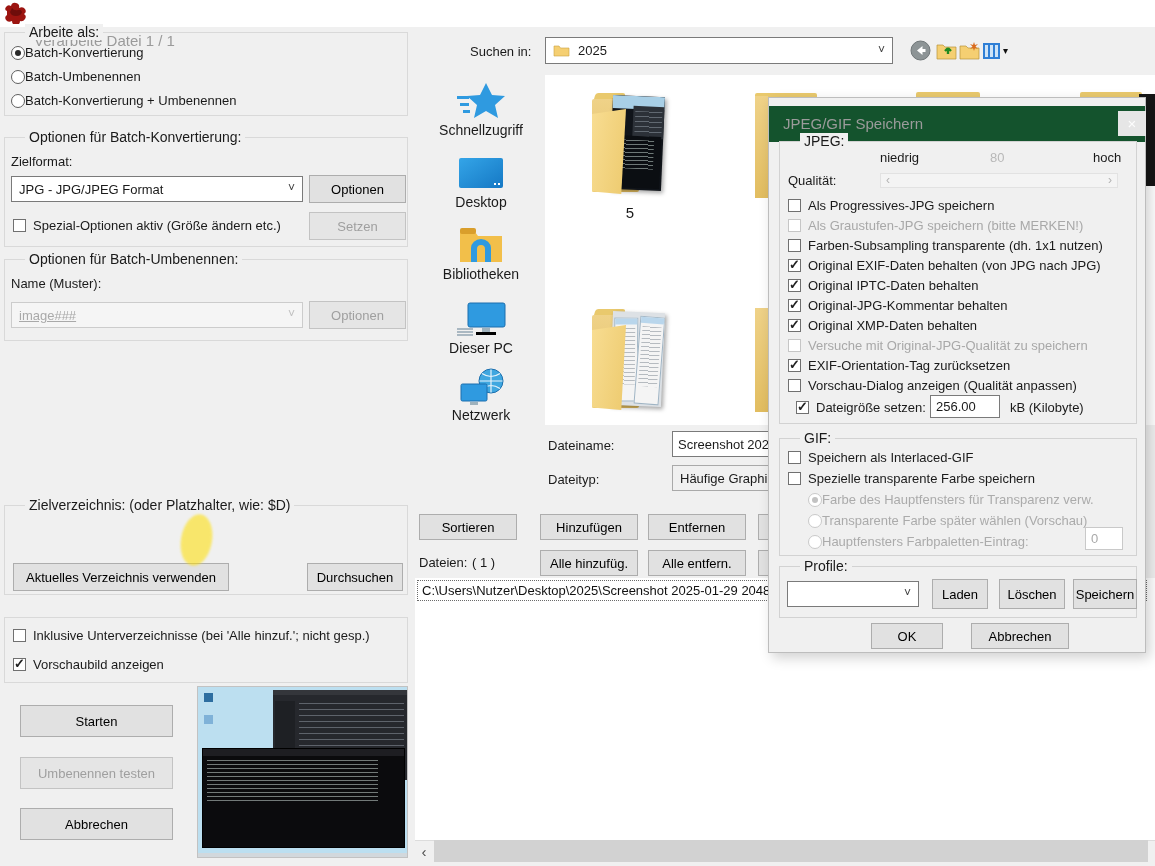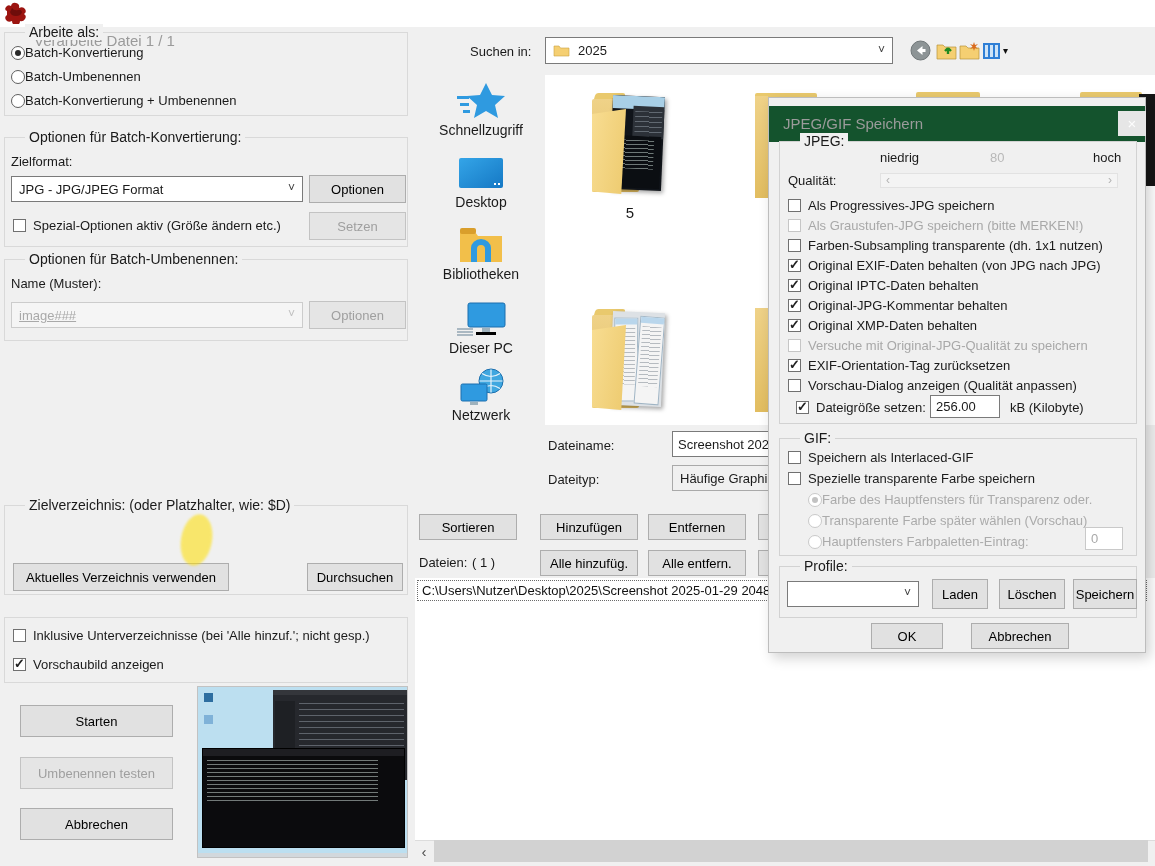--- a/index.html
+++ b/index.html
@@ -374,21 +374,21 @@
     <div class="cbrow" style="left:8px;top:11px">
       <span class="cb"></span>
       <span class="lbl">Speichern als Interlaced-GIF</span>
     </div>
     <div class="cbrow" style="left:8px;top:32px">
       <span class="cb"></span>
       <span class="lbl">Spezielle transparente Farbe speichern</span>
     </div>
     <div class="rrow disabled" style="left:28px;top:53px">
       <span class="radio selected"></span>
-      <span class="lbl">Farbe des Hauptfensters für Transparenz oder.</span>
+      <span class="lbl">Farbe des Hauptfensters für Transparenz verw.</span>
     </div>
     <div class="rrow disabled" style="left:28px;top:74px">
       <span class="radio"></span>
       <span class="lbl">Transparente Farbe später wählen (Vorschau)</span>
     </div>
     <div class="rrow disabled" style="left:28px;top:95px">
       <span class="radio"></span>
       <span class="lbl">Hauptfensters Farbpaletten-Eintrag:</span>
     </div>
     <div class="tinput" style="left:305px;top:88px;width:38px;height:23px;border-color:#c9c9c9;color:#a9a9a9">

